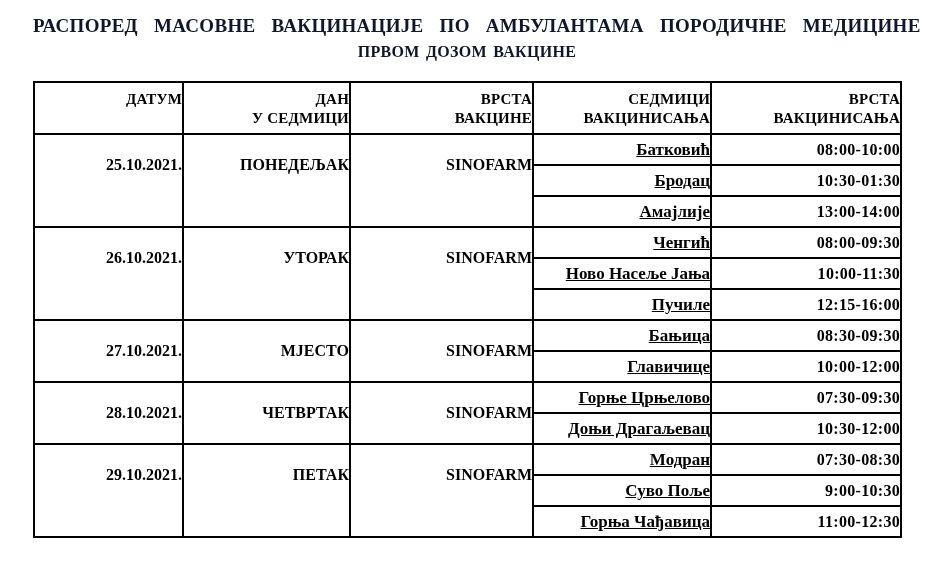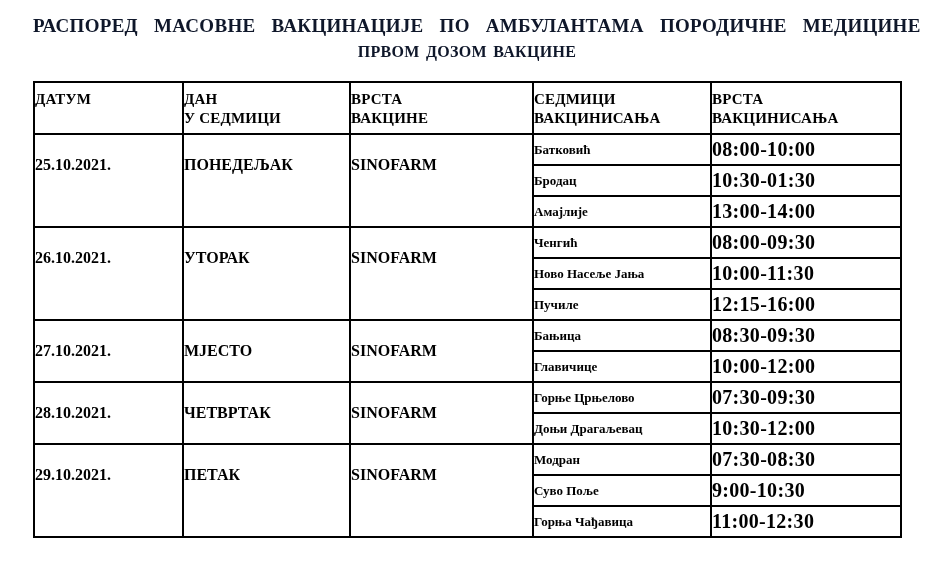--- a/index.html
+++ b/index.html
@@ -29,45 +29,46 @@
     letter-spacing: 0.3px;
   }
 
   table.schedule {
     border-collapse: collapse;
     table-layout: fixed;
     width: 867px;
   }
   .schedule th, .schedule td {
     border: 2px solid #000000;
-    text-align: left;
+    text-align: right;
     font-weight: bold;
     overflow: hidden;
   }
   .schedule thead th {
     height: 52px;
     vertical-align: top;
     padding-top: 7px;
     font-size: 15px;
     line-height: 19px;
     letter-spacing: 0.2px;
   }
   .schedule td.merged-cell {
     vertical-align: top;
     padding-top: 21px;
     font-size: 16px;
   }
   .schedule td.place-cell {
     height: 23px;
-    font-size: 13px;
+    font-size: 17px;
     vertical-align: middle;
+    text-decoration: underline;
   }
   .schedule td.period-cell {
     height: 31px;
-    font-size: 20px;
+    font-size: 16px;
     vertical-align: middle;
     letter-spacing: 0.3px;
   }
 </style>
 </head>
 <body>
 
 <div class="page">
 
   <div class="title-block" style="color: #0f172a;">

